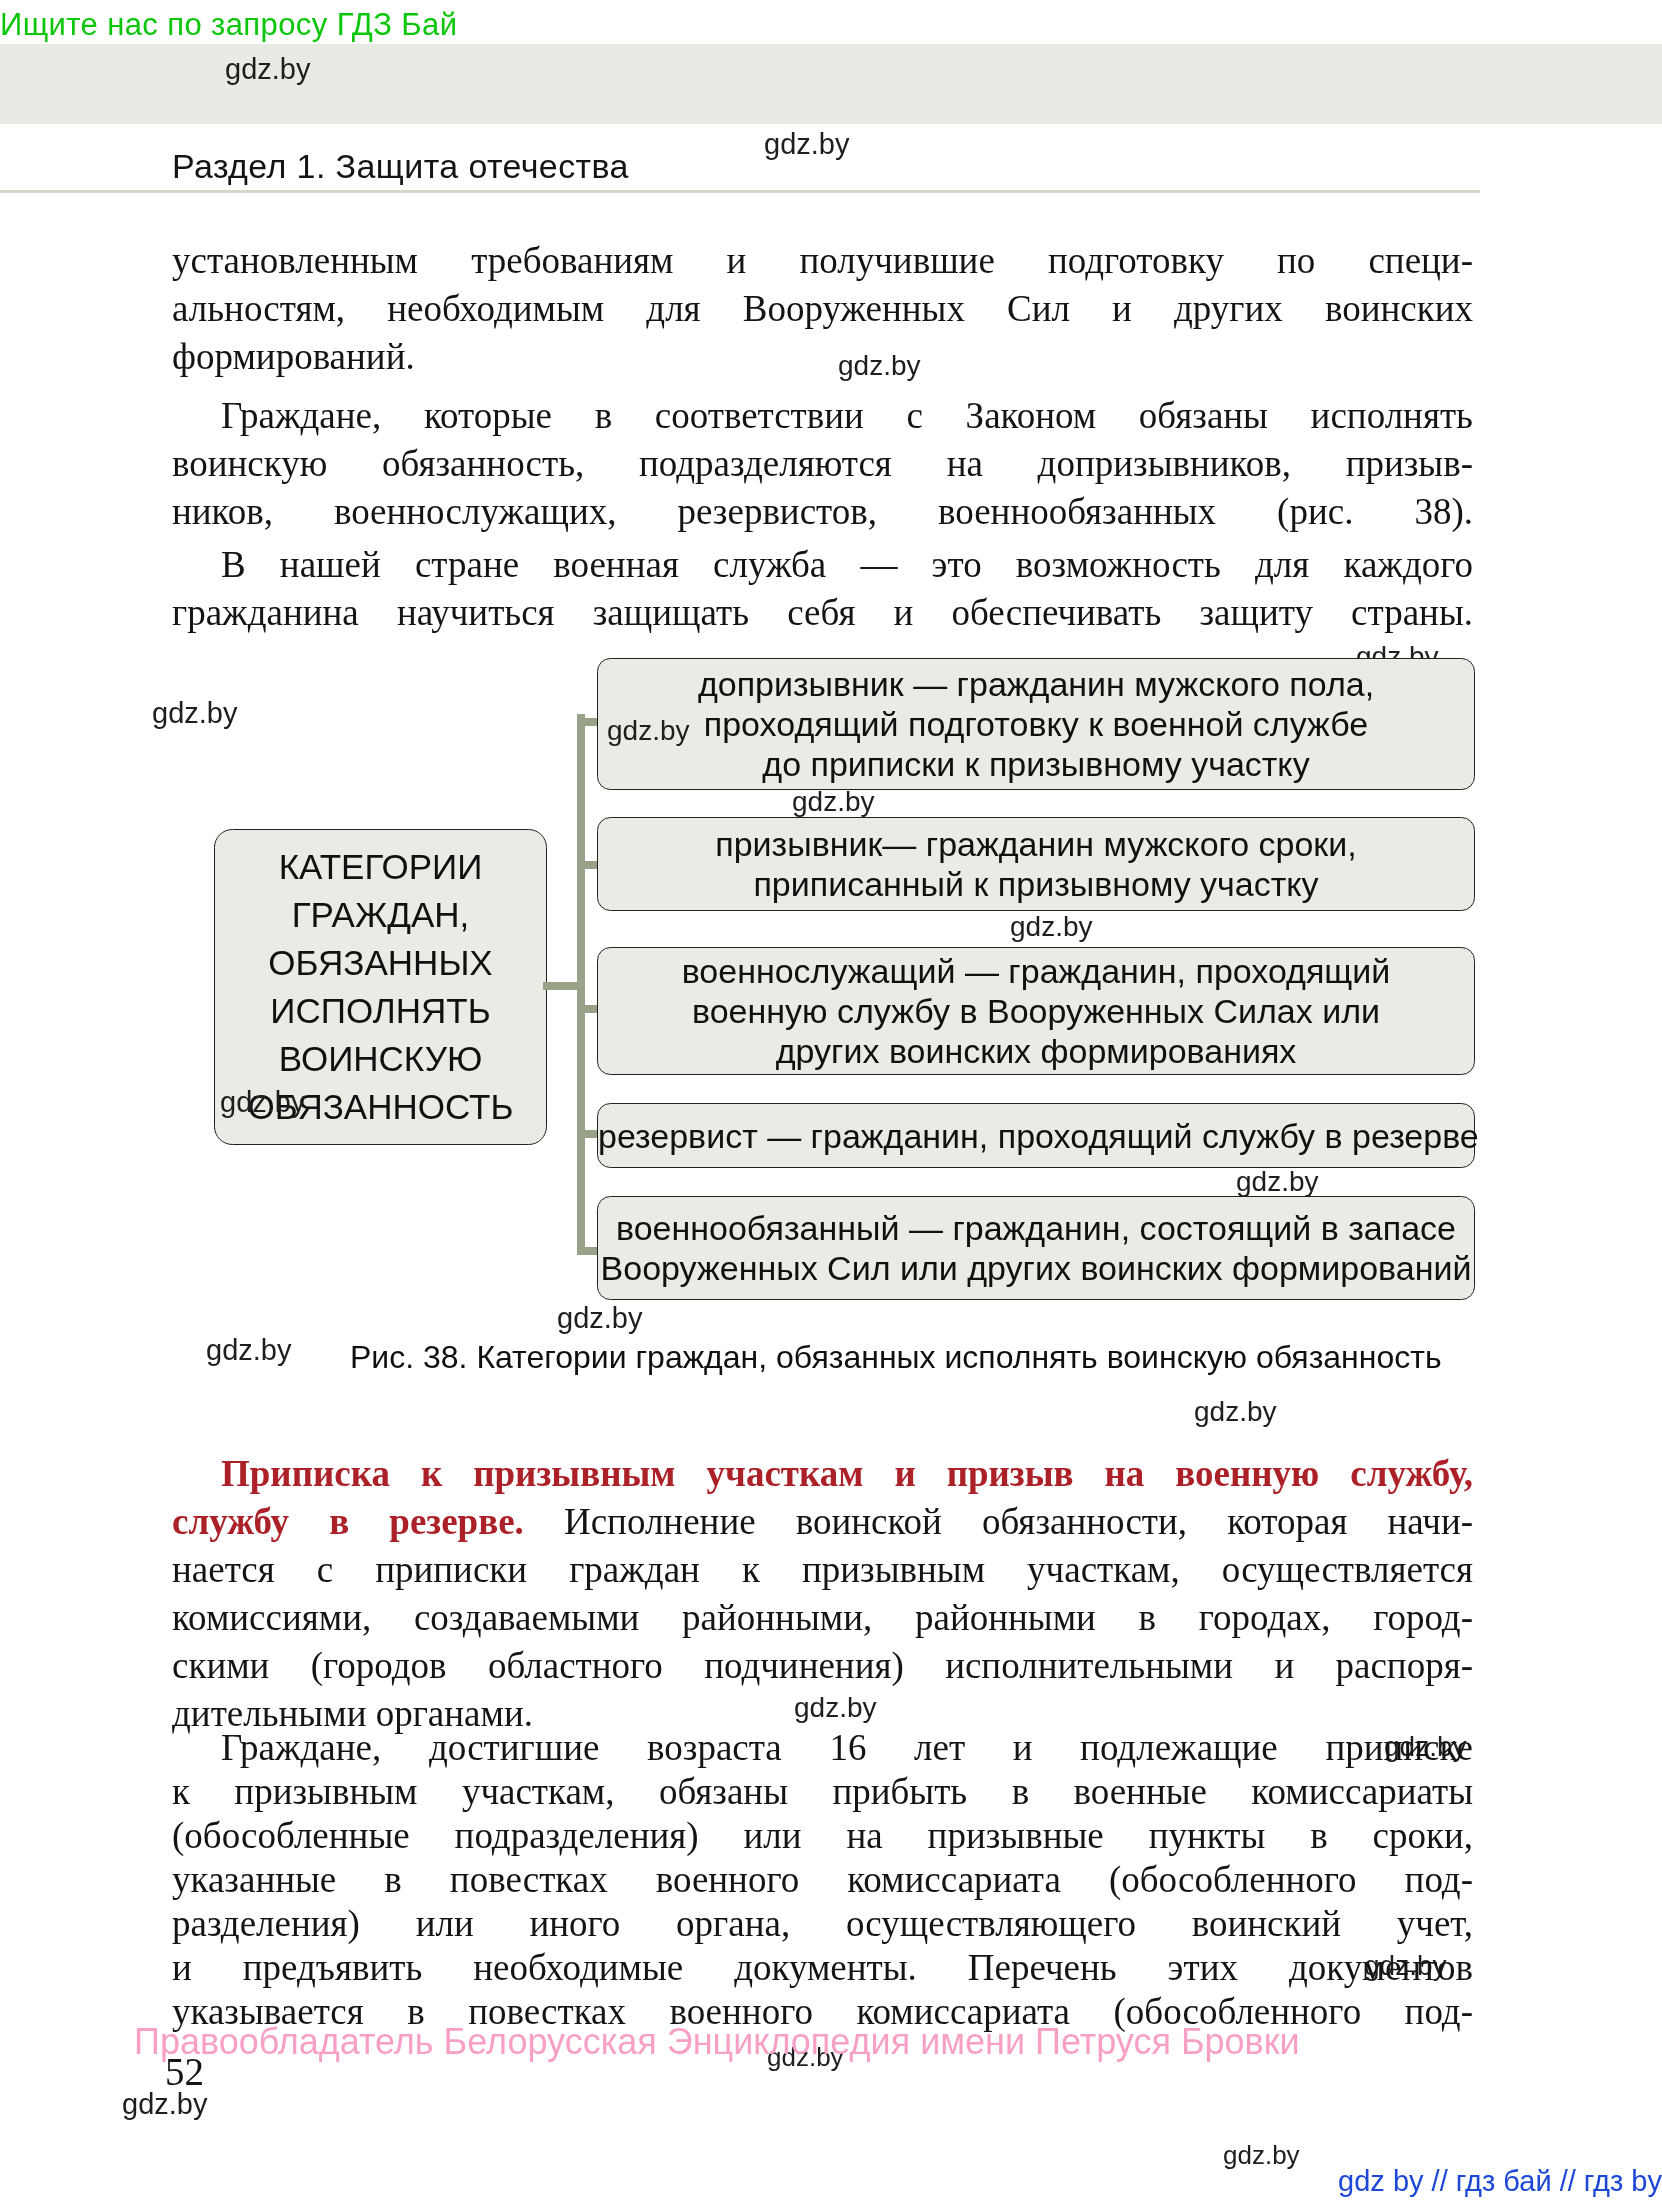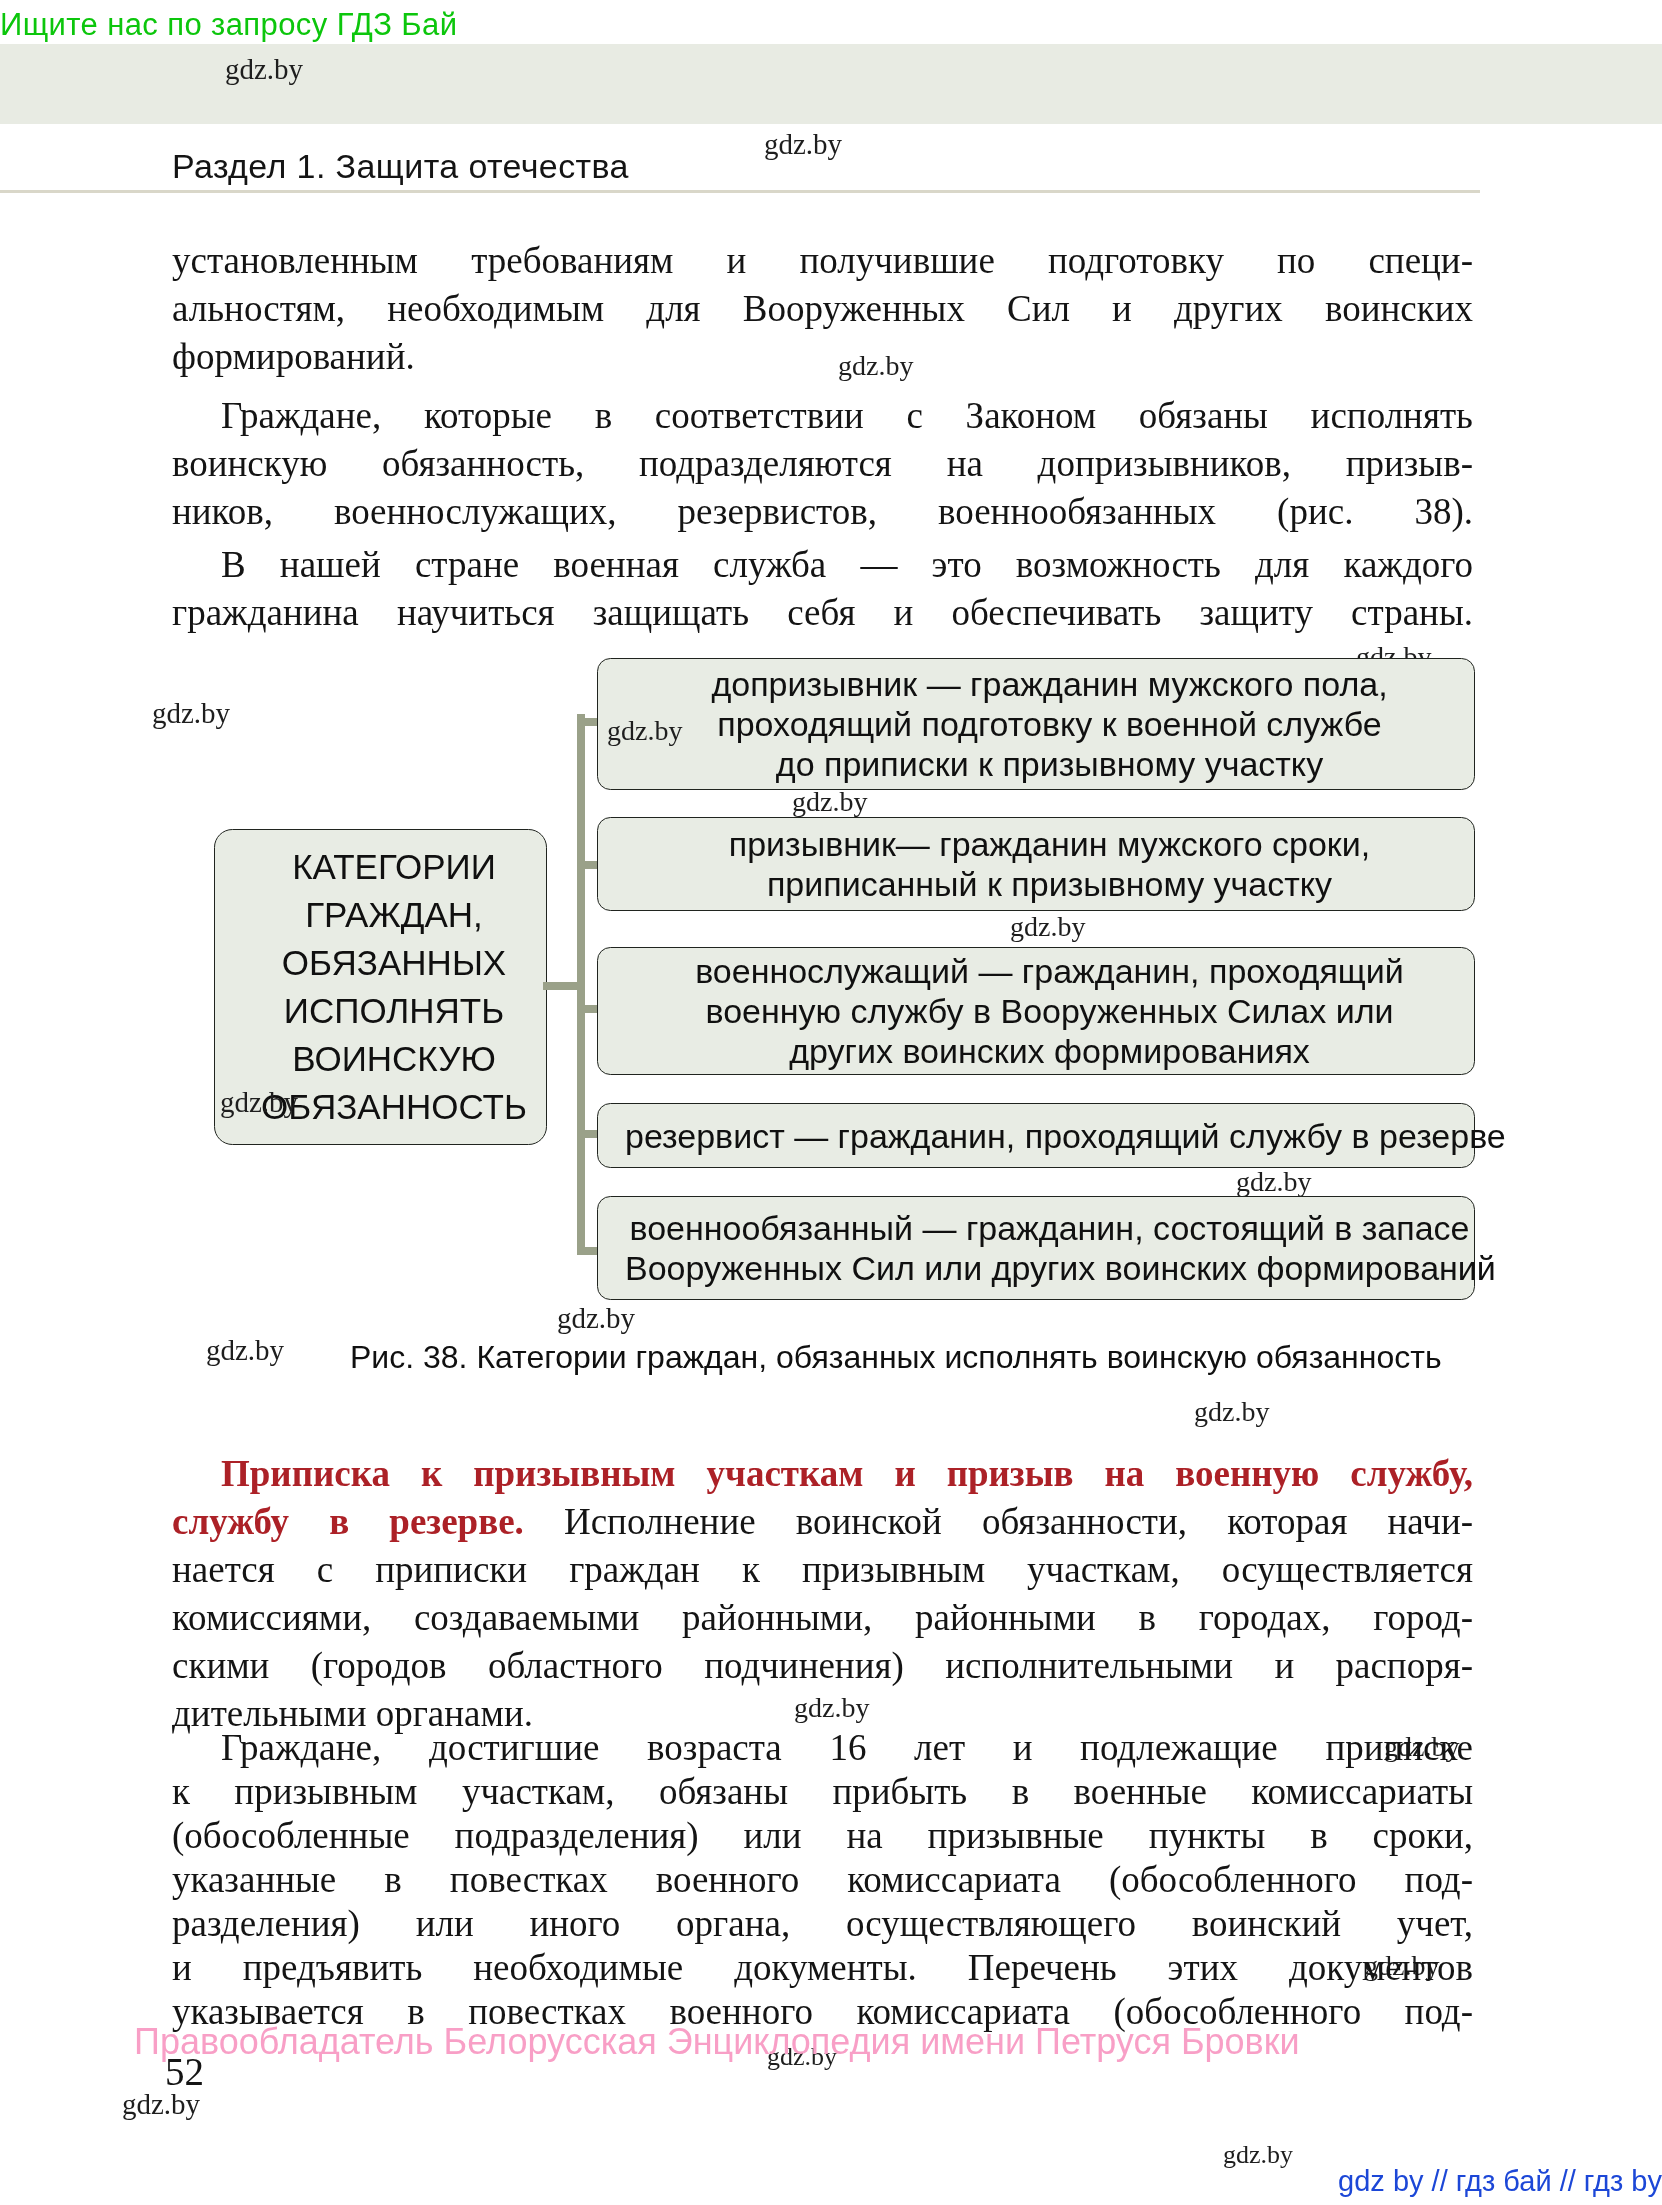--- a/index.html
+++ b/index.html
@@ -11,21 +11,21 @@
     position:relative;width:1662px;height:2205px;background:#ffffff;overflow:hidden;
     font-family:"Liberation Sans",sans-serif;color:var(--ink);
   }
   .abs{position:absolute;}
   .promo{
     top:6.7px;left:0;width:100%;text-align:left;
     font-size:31px;letter-spacing:0.4px;
   }
   .band{top:44px;left:0;width:100%;height:80px;}
   .wm{
-    position:absolute;color:#1e1e1e;font-family:Liberation Serif, serif;
+    position:absolute;color:#1e1e1e;font-family:Liberation Sans, sans-serif;
     white-space:nowrap;line-height:1;
   }
   .section-title{
     left:172px;top:147px;font-size:34px;font-weight:400;letter-spacing:0.4px;
   }
   .rule{left:0;top:190px;width:1480px;height:3.4px;background:#d9d7c9;}
   .para{
     position:absolute;left:172px;width:1301px;
     font-family:"Liberation Serif",serif;font-size:37px;color:var(--ink);
   }
@@ -34,21 +34,21 @@
   .nat{text-align:left;text-align-last:auto;}
   .ind{padding-left:49px;}
   .red{color:var(--red);font-weight:700;}
   .p4 .bl{height:44px;line-height:44px;}
   
   .fbox{
     position:absolute;background:#e8ece4;border:1.7px solid #20241f;
     display:flex;flex-direction:column;justify-content:center;
     text-align:center;font-size:34px;line-height:40px;color:#101010;
   }
-  .fbox .fl{white-space:nowrap;padding-left:27px;}
+  .fbox .fl{white-space:nowrap;}
   .leftbox{border-radius:18.4px;font-size:35px;line-height:48px;}
   .rbox{border-radius:13.4px;}
   .conn{position:absolute;background:#9aa189;}
   .caption{left:350px;top:1339px;font-size:32px;color:#101010;}
   .copyright{left:134px;top:2021px;font-size:36px;color:#f89fc6;white-space:nowrap;}
   .pagenum{left:165px;top:2049px;font-family:"Liberation Serif",serif;font-size:39px;}
   .links{left:0;top:2165px;width:100%;text-align:right;font-size:29px;color:#1c47d7;}
 </style>
 </head>
 <body>

